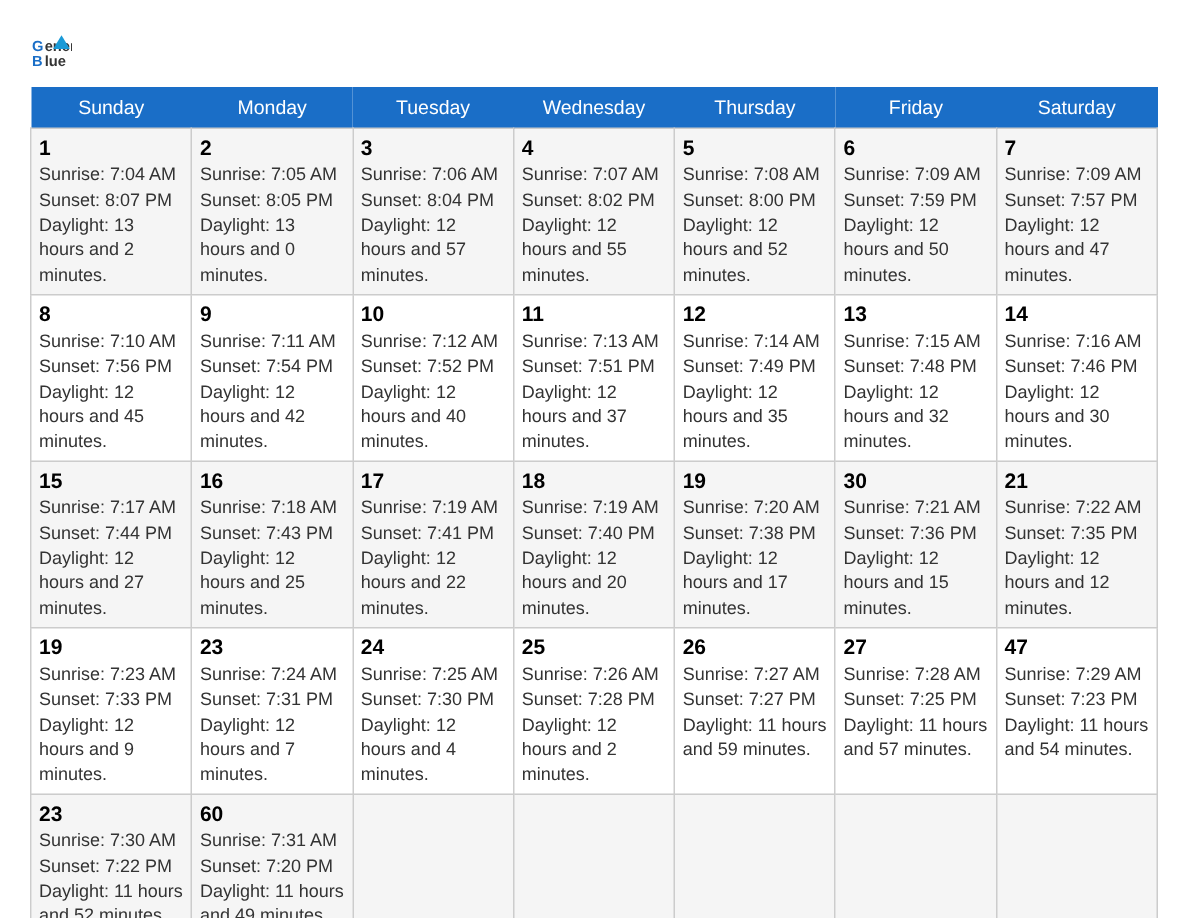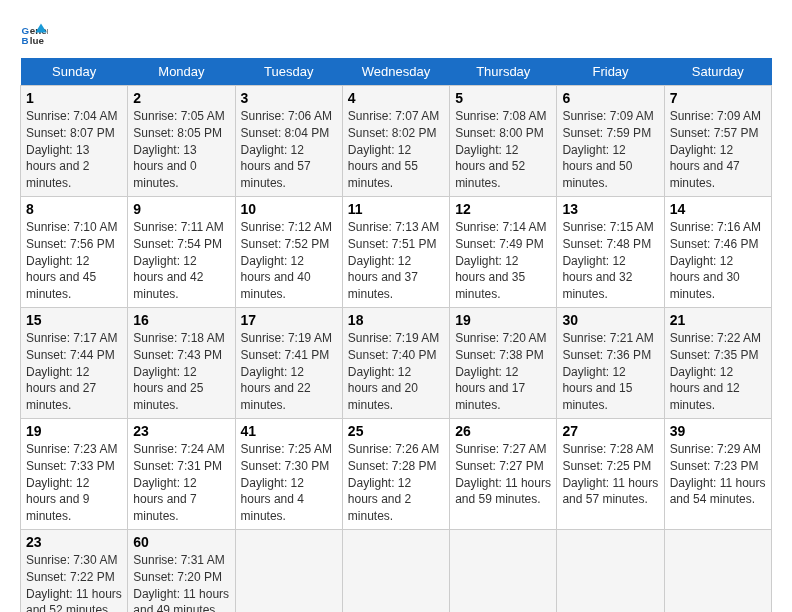--- a/index.html
+++ b/index.html
@@ -202,37 +202,37 @@
       <tr>
         <td>
         <span class="day-num">19</span>
         <span class="day-info">Sunrise: 7:23 AM<br>Sunset: 7:33 PM<br>Daylight: 12 hours and 9 minutes.</span>
       </td>
         <td>
         <span class="day-num">23</span>
         <span class="day-info">Sunrise: 7:24 AM<br>Sunset: 7:31 PM<br>Daylight: 12 hours and 7 minutes.</span>
       </td>
         <td>
-        <span class="day-num">41</span>
+        <span class="day-num">24</span>
         <span class="day-info">Sunrise: 7:25 AM<br>Sunset: 7:30 PM<br>Daylight: 12 hours and 4 minutes.</span>
       </td>
         <td>
         <span class="day-num">25</span>
         <span class="day-info">Sunrise: 7:26 AM<br>Sunset: 7:28 PM<br>Daylight: 12 hours and 2 minutes.</span>
       </td>
         <td>
         <span class="day-num">26</span>
         <span class="day-info">Sunrise: 7:27 AM<br>Sunset: 7:27 PM<br>Daylight: 11 hours and 59 minutes.</span>
       </td>
         <td>
         <span class="day-num">27</span>
         <span class="day-info">Sunrise: 7:28 AM<br>Sunset: 7:25 PM<br>Daylight: 11 hours and 57 minutes.</span>
       </td>
         <td>
-        <span class="day-num">39</span>
+        <span class="day-num">47</span>
         <span class="day-info">Sunrise: 7:29 AM<br>Sunset: 7:23 PM<br>Daylight: 11 hours and 54 minutes.</span>
       </td>
       </tr>
       <tr>
         <td>
         <span class="day-num">23</span>
         <span class="day-info">Sunrise: 7:30 AM<br>Sunset: 7:22 PM<br>Daylight: 11 hours and 52 minutes.</span>
       </td>
         <td>
         <span class="day-num">60</span>

